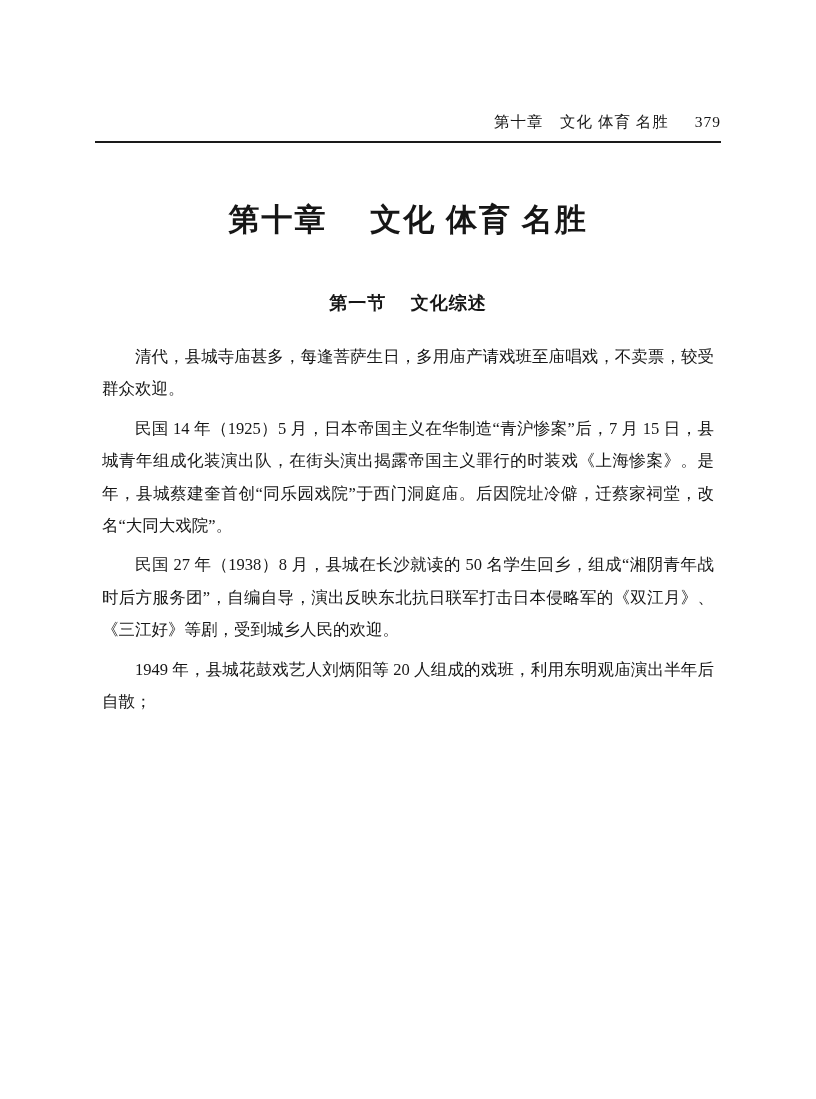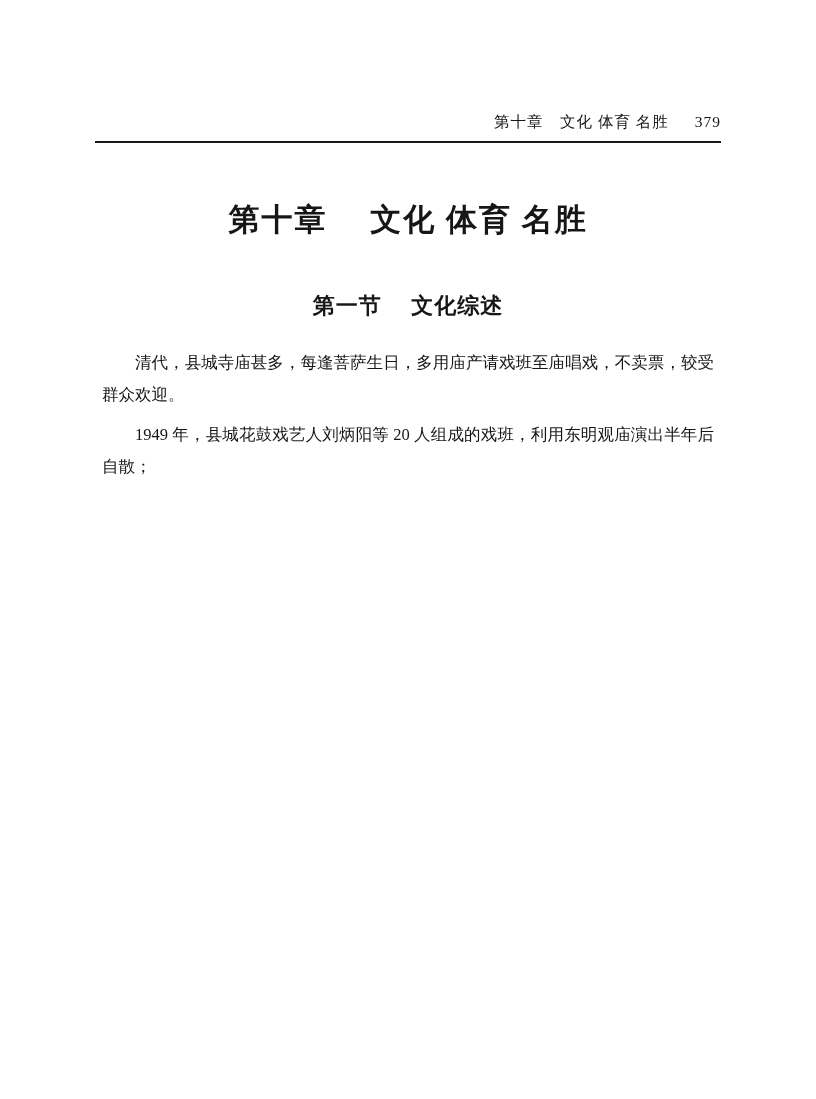--- a/index.html
+++ b/index.html
@@ -43,21 +43,21 @@
     margin-top: 56px;
     text-align: center;
     font-size: 31px;
     font-weight: bold;
     letter-spacing: 2px;
     white-space: pre;
   }
   .section-title {
     margin-top: 50px;
     text-align: center;
-    font-size: 22px;
+    font-size: 18px;
     font-weight: bold;
     letter-spacing: 1px;
     white-space: pre;
   }
   .body-text {
     margin-top: 26px;
     font-size: 16.5px;
     line-height: 32.4px;
     text-align: justify;
     text-justify: inter-ideograph;
@@ -78,17 +78,19 @@
       <span class="running-title">第十章　文化 体育 名胜</span>
       <span class="page-number">379</span>
     </div>
 
     <div class="chapter-title">第十章　 文化 体育 名胜</div>
 
     <div class="section-title">第一节　 文化综述</div>
 
     <div class="body-text">
       <p>清代，县城寺庙甚多，每逢菩萨生日，多用庙产请戏班至庙唱戏，不卖票，较受群众欢迎。</p>
+      <p>民国 14 年（1925）5 月，日本帝国主义在华制造“青沪惨案”后，7 月 15 日，县城青年组成化装演出队，在街头演出揭露帝国主义罪行的时装戏《上海惨案》。是年，县城蔡建奎首创“同乐园戏院”于西门洞庭庙。后因院址冷僻，迁蔡家祠堂，改名“大同大戏院”。</p>
+      <p>民国 27 年（1938）8 月，县城在长沙就读的 50 名学生回乡，组成“湘阴青年战时后方服务团”，自编自导，演出反映东北抗日联军打击日本侵略军的《双江月》、《三江好》等剧，受到城乡人民的欢迎。</p>
       <p>1949 年，县城花鼓戏艺人刘炳阳等 20 人组成的戏班，利用东明观庙演出半年后自散；</p>
     </div>
 
   </div>
 </div>
 
 </body></html>

